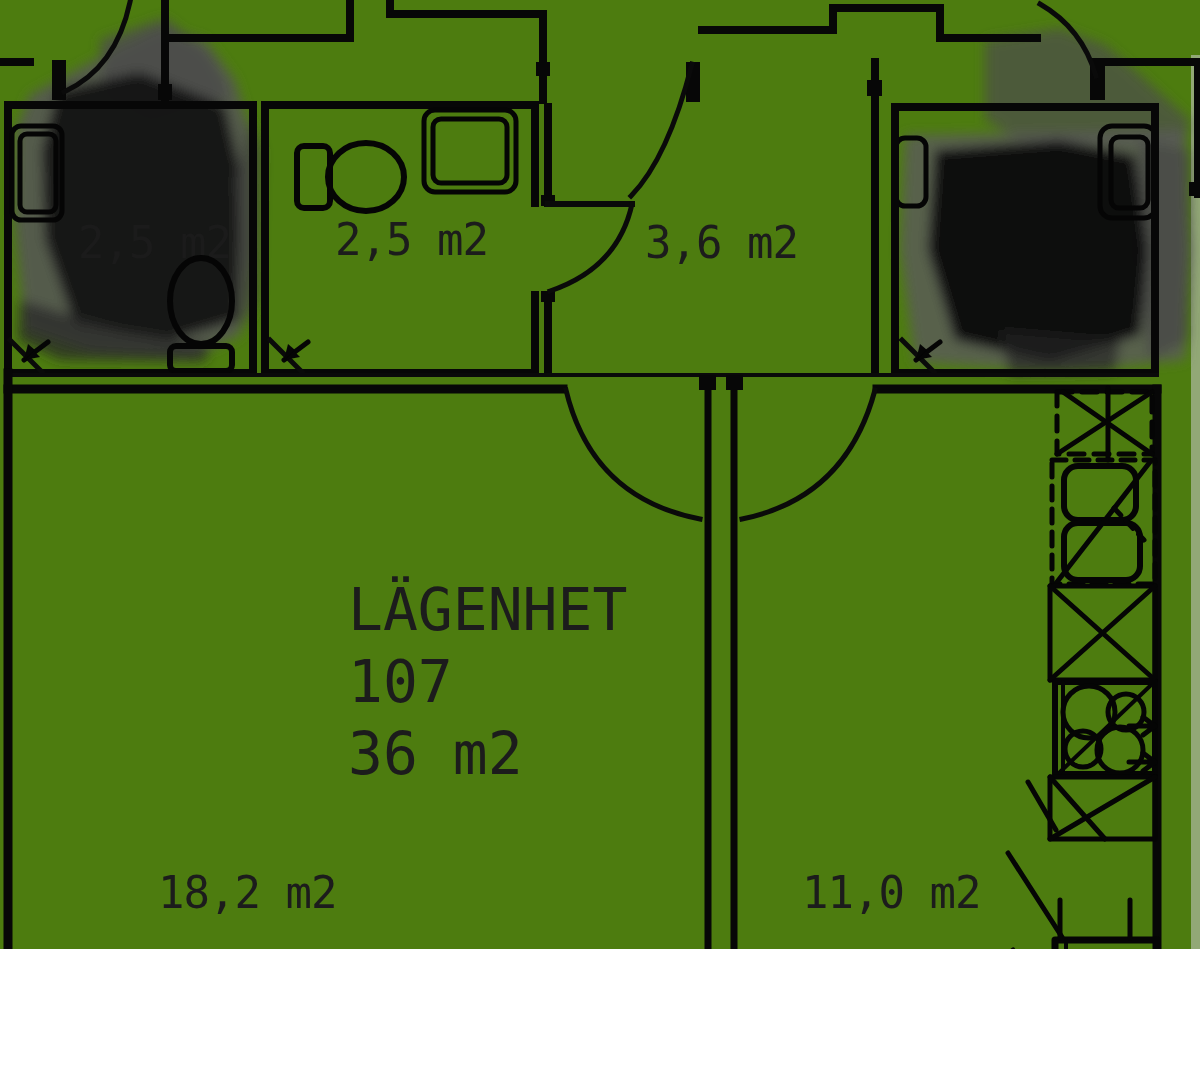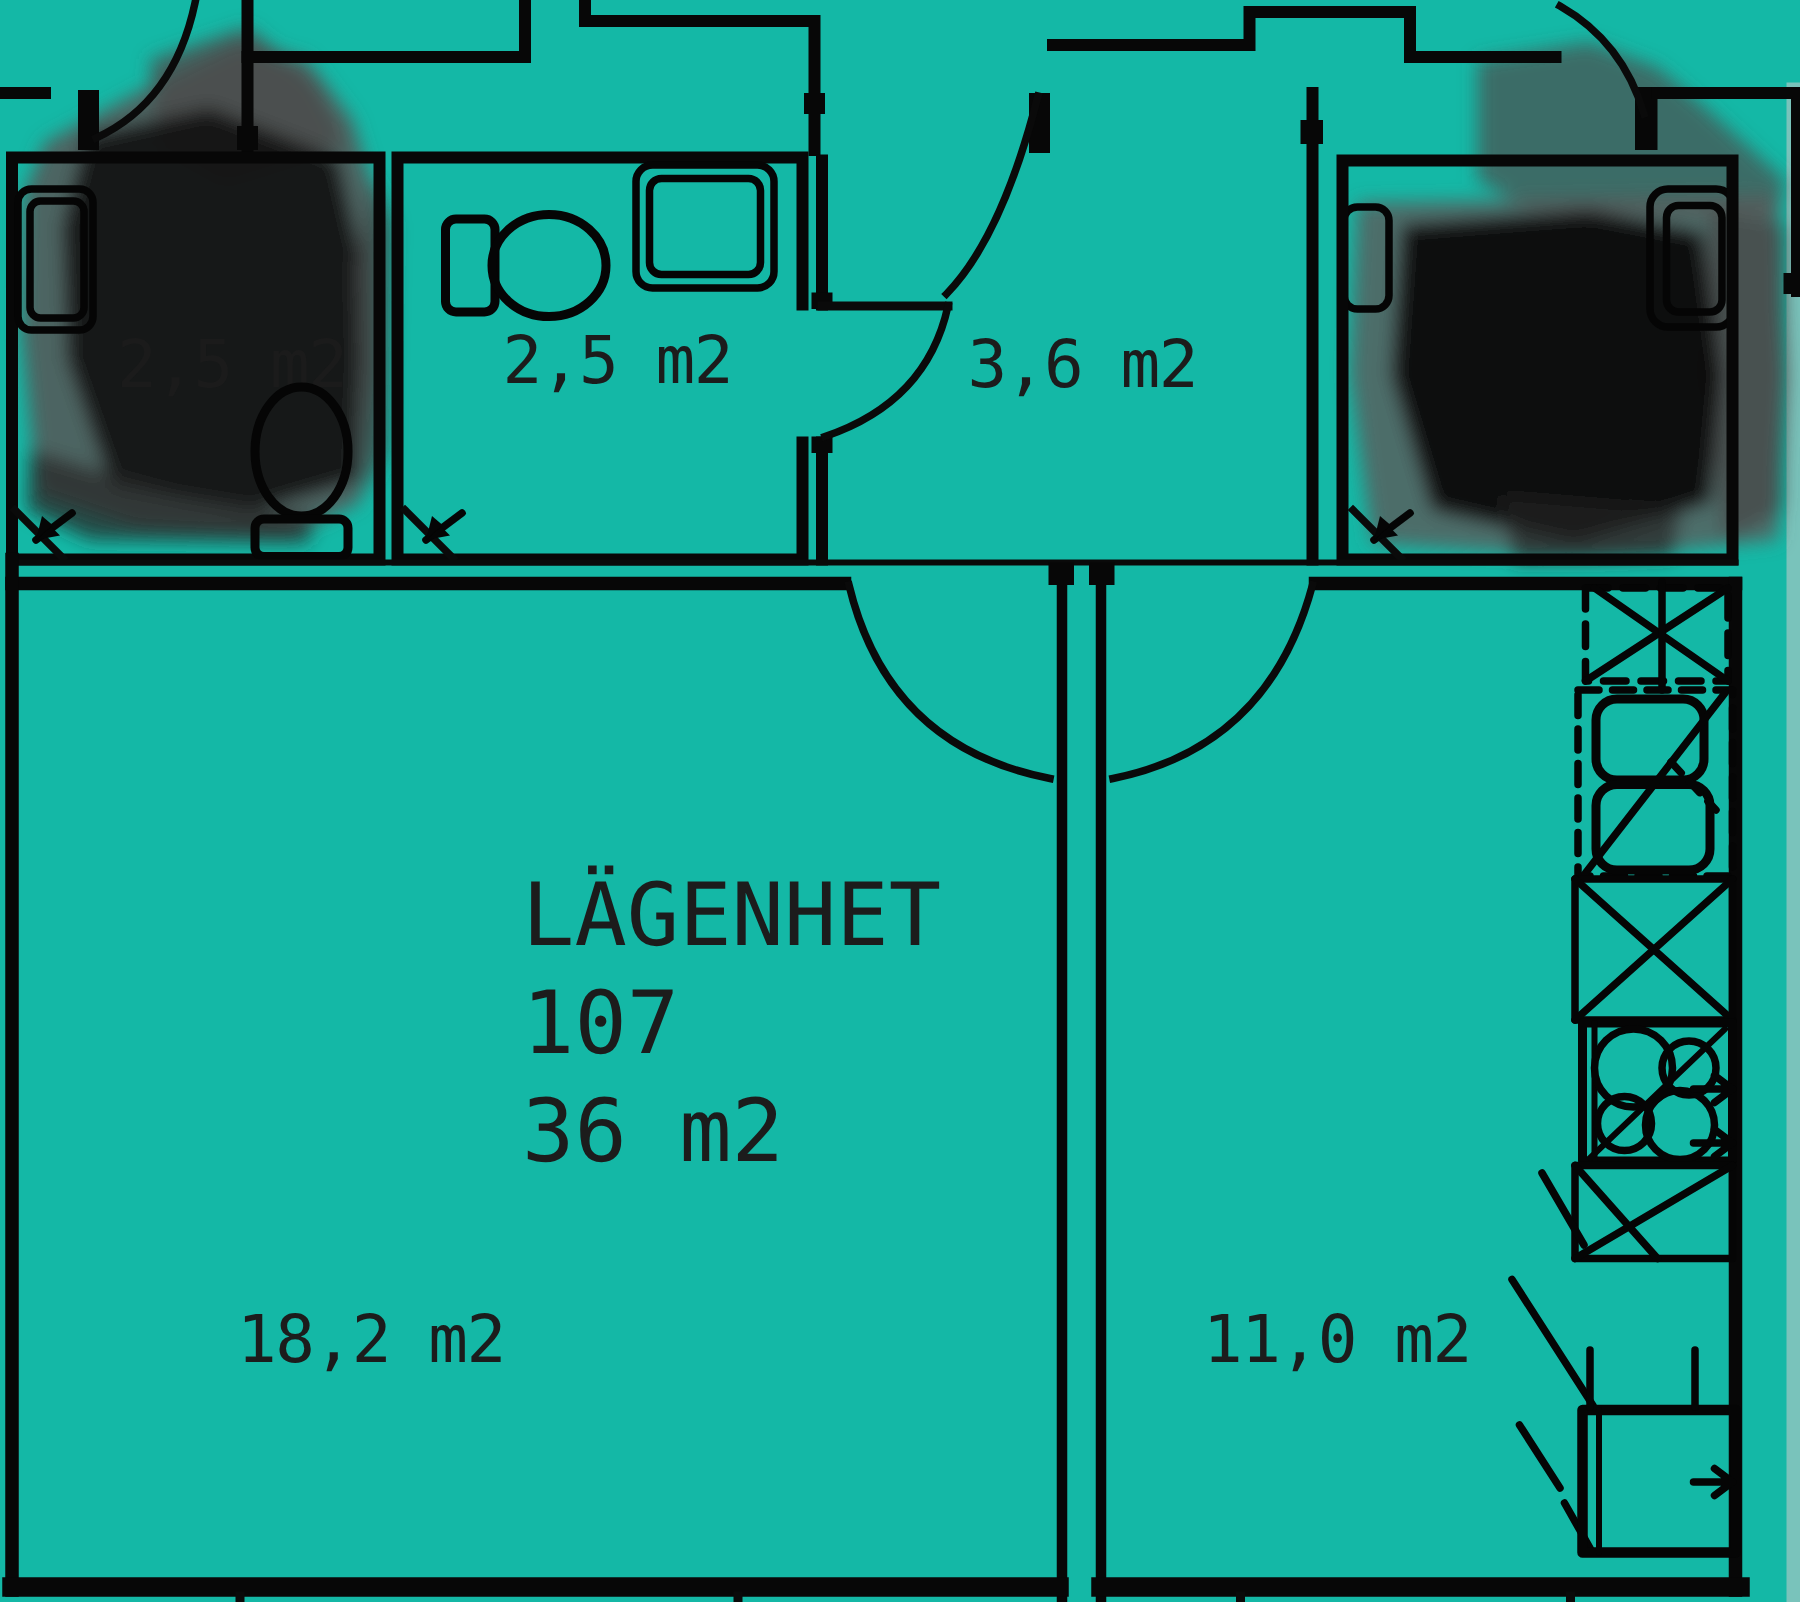--- a/index.html
+++ b/index.html
@@ -1,16 +1,16 @@
 <!DOCTYPE html>
 <html><head>
 <meta charset="utf-8">
 <style>
   html,body{margin:0;padding:0;background:#ffffff;}
-  .stage{position:relative;width:1200px;height:1068px;background:#14b8a6;overflow:hidden;
+  .stage{position:relative;width:1200px;height:949px;background:#4d7c0f;overflow:hidden;
          font-family:"DejaVu Sans Mono","Liberation Mono",monospace;}
   svg{position:absolute;left:0;top:0;}
   .wall{stroke:#070707;fill:none;stroke-linecap:square;}
   .thin{stroke:#0a0a0a;fill:none;stroke-linecap:square;}
   .fix{stroke:#050505;fill:none;stroke-linejoin:round;stroke-linecap:round;}
   .lbl{fill:#1c1c1c;letter-spacing:-1px;}
   .lbl-sm{font-size:44px;}
   .lbl-big{font-size:58px;letter-spacing:0px;}
   .scrib{filter:url(#smudge);}
 </style>

